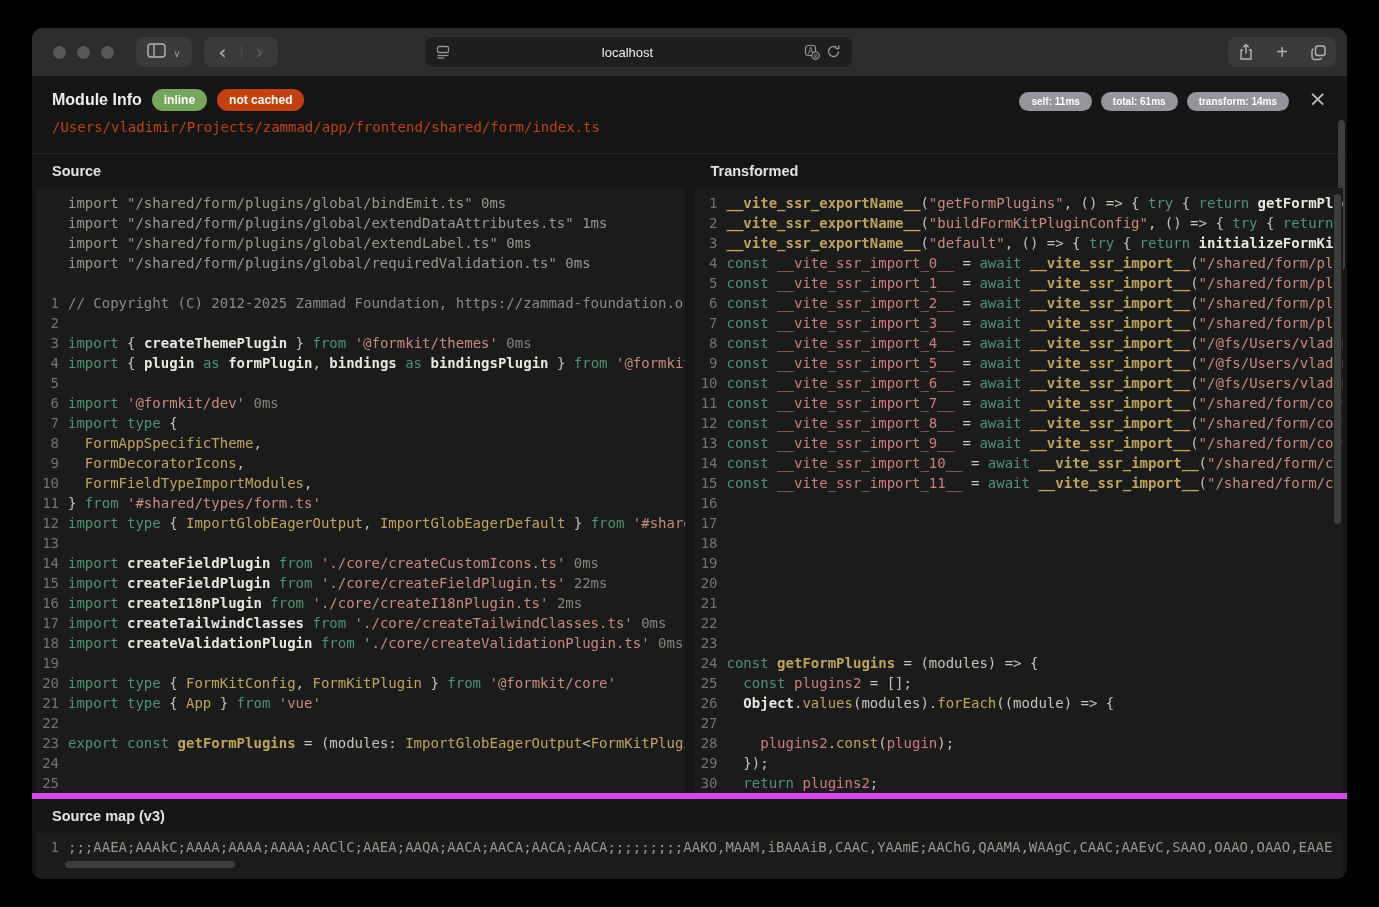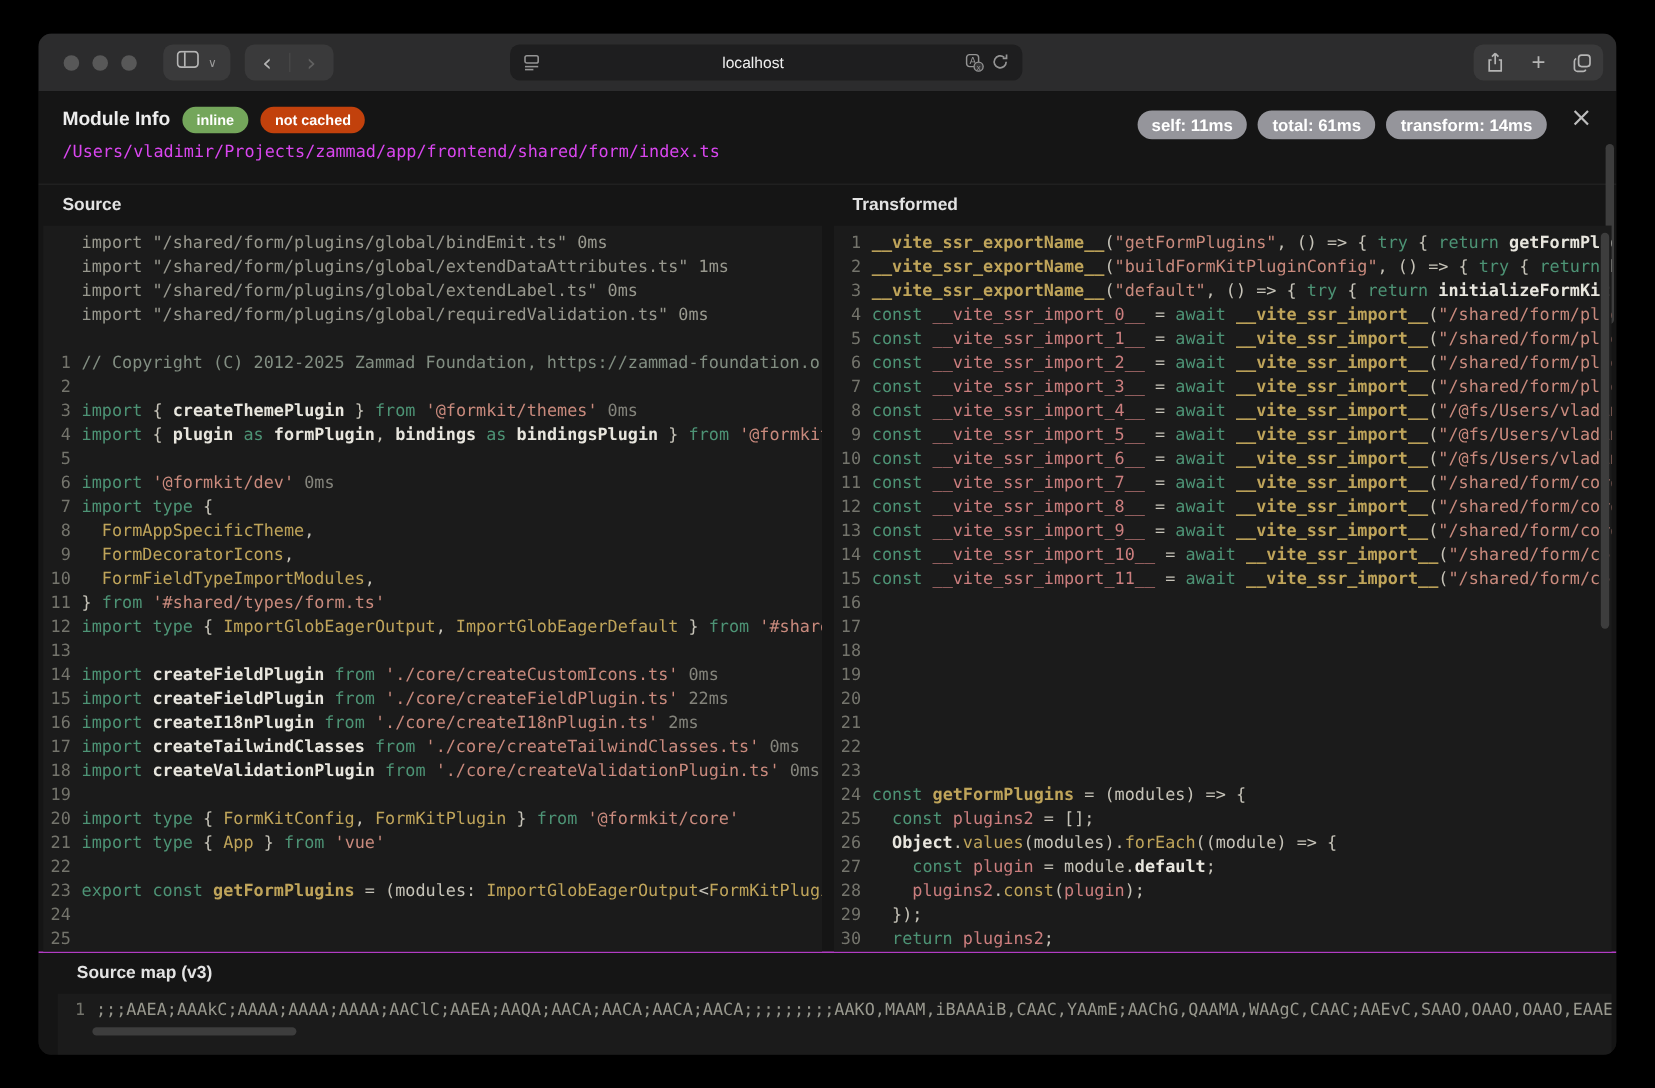--- a/index.html
+++ b/index.html
@@ -31,25 +31,25 @@
   .plus { font-size:20px; color:#b5b5b5; }
 
   
   .page { position:absolute; top:48px; left:0; right:0; bottom:0; background:#151515;
           display:flex; flex-direction:column; }
   .mod-header { position:relative; height:77px; padding:13px 20px 0; }
   .title-row { display:flex; align-items:center; gap:10px; }
   .mod-title { font-size:16px; font-weight:bold; color:#ededed; }
   .badge { font-size:12px; font-weight:bold; color:#fff; padding:4px 12px; border-radius:999px; }
   .stats { position:absolute; right:58px; top:16px; display:flex; gap:9px; }
-  .stat-pill { background:#95959b; color:#fff; font-size:14px; font-weight:bold;
+  .stat-pill { background:#95959b; color:#fff; font-size:10px; font-weight:bold;
                padding:4px 12px; border-radius:999px; }
   .close-btn { position:absolute; right:20px; top:12px; color:#bdbdbd; font-size:22px;
                line-height:22px; font-family:"DejaVu Sans",sans-serif; cursor:default; }
-  .mod-path { margin-top:8px; font-family:"DejaVu Sans Mono",monospace; font-size:14px; color:#d946ef; }
+  .mod-path { margin-top:8px; font-family:"DejaVu Sans Mono",monospace; font-size:14px; color:#c2410c; }
 
   .panels { height:640px; display:grid; grid-template-columns:1fr 1fr; gap:10px;
             padding:0 4px; border-top:1px solid #242424; }
   .panel { display:flex; flex-direction:column; min-width:0; }
   .panel-head { height:34px; display:flex; align-items:center; padding:0 16px;
                 font-size:14.5px; font-weight:bold; color:#e3e3e3; }
   .code { position:relative; flex:1; background:#1b1b1b; overflow:hidden;
           padding-top:5px; font-family:"DejaVu Sans Mono",monospace; font-size:14px; line-height:20px; }
   .code-line { display:flex; height:20px; white-space:pre; overflow:hidden; }
   .ln { flex:none; width:32px; text-align:right; padding-right:9px; color:#74746c; }
@@ -62,21 +62,21 @@
   .tk-p { color:#cb7e7e; }
   .tk-t { color:#c6c3b8; }
   .tk-b { color:#e8e6de; font-weight:bold; }
   .tk-c { color:#828e82; }
   .tk-d { color:#84847c; }
   .tk-g { color:#98988e; }
 
   .vthumb { position:absolute; right:2px; width:7px; border-radius:4px; background:#3d3d3d; }
   .hthumb { position:absolute; height:7px; border-radius:4px; background:#3d3d3d; }
 
-  .footer { flex:1; display:flex; flex-direction:column; border-top:1px solid #d946ef;padding-left:12px; }
+  .footer { flex:1; display:flex; flex-direction:column; border-top:6px solid #d946ef; }
   .map-code-wrap { flex:1; margin:0 4px; position:relative; background:#1b1b1b; overflow:hidden; }
   .map-code-wrap .code { padding-top:4px; }
 </style>
 </head>
 <body>
 
 <div class="stage">
   <div class="window">
 
     <div class="chrome">
@@ -221,21 +221,21 @@
               <div class="code-line"><span class="ln">17</span><span class="lc"></span></div>
               <div class="code-line"><span class="ln">18</span><span class="lc"></span></div>
               <div class="code-line"><span class="ln">19</span><span class="lc"></span></div>
               <div class="code-line"><span class="ln">20</span><span class="lc"></span></div>
               <div class="code-line"><span class="ln">21</span><span class="lc"></span></div>
               <div class="code-line"><span class="ln">22</span><span class="lc"></span></div>
               <div class="code-line"><span class="ln">23</span><span class="lc"></span></div>
               <div class="code-line"><span class="ln">24</span><span class="lc"><span class="tk-k">const</span><span class="tk-t"> </span><span class="tk-yb">getFormPlugins</span><span class="tk-t"> = (modules) =&gt; {</span></span></div>
               <div class="code-line"><span class="ln">25</span><span class="lc"><span class="tk-t">  </span><span class="tk-k">const</span><span class="tk-t"> </span><span class="tk-p">plugins2</span><span class="tk-t"> = [];</span></span></div>
               <div class="code-line"><span class="ln">26</span><span class="lc"><span class="tk-t">  </span><span class="tk-b">Object</span><span class="tk-t">.</span><span class="tk-y">values</span><span class="tk-t">(modules).</span><span class="tk-y">forEach</span><span class="tk-t">((module) =&gt; {</span></span></div>
-              <div class="code-line"><span class="ln">27</span><span class="lc"><span class="tk-t">    </span><span class="tk-k">const</span><span class="tk-t"> </span><span class="tk-p">plugin</span><span class="tk-t"> = module.</span><span class="tk-b">default</span><span class="tk-t">;</span></span></div>
+              <div class="code-line"><span class="ln">27</span></div>
               <div class="code-line"><span class="ln">28</span><span class="lc"><span class="tk-t">    </span><span class="tk-p">plugins2</span><span class="tk-t">.</span><span class="tk-y">const</span><span class="tk-t">(</span><span class="tk-p">plugin</span><span class="tk-t">);</span></span></div>
               <div class="code-line"><span class="ln">29</span><span class="lc"><span class="tk-t">  });</span></span></div>
               <div class="code-line"><span class="ln">30</span><span class="lc"><span class="tk-t">  </span><span class="tk-k">return</span><span class="tk-t"> </span><span class="tk-p">plugins2</span><span class="tk-t">;</span></span></div>
             </div>
           <div class="vthumb" style="top:40px; height:330px;"></div>
         </section>
       </div>
 
       <div class="footer">
         <div class="panel-head" style="padding-left:20px;">Source map (v3)</div>

